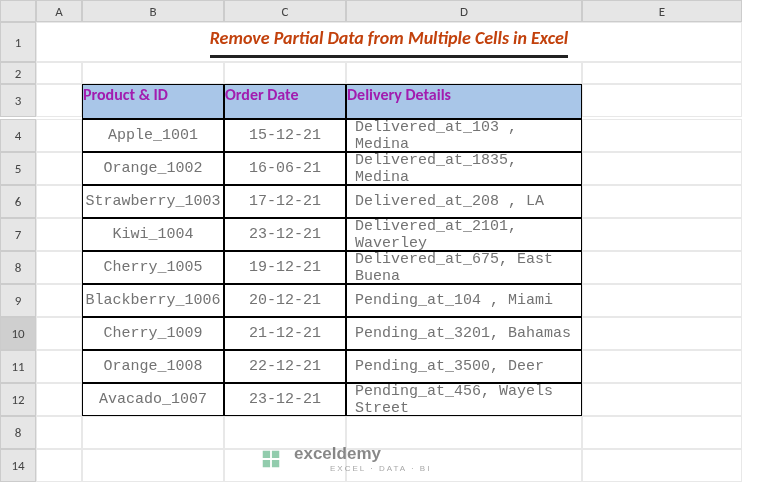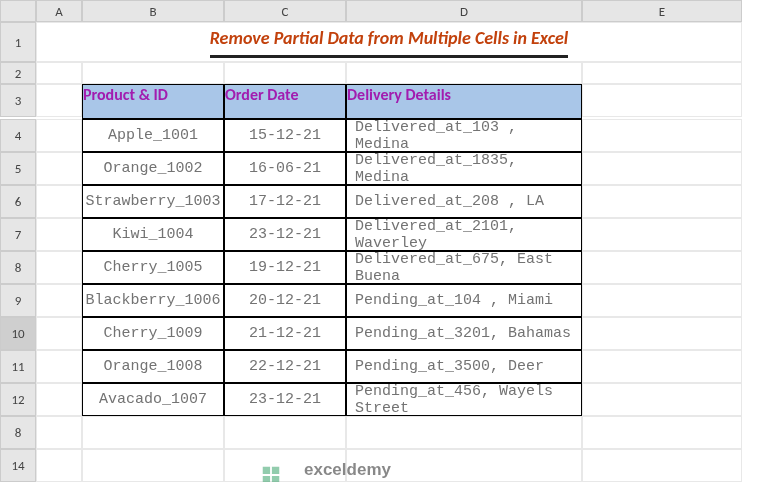--- a/index.html
+++ b/index.html
@@ -81,24 +81,24 @@
     color: #737373;
     background: #fff;
     font-family: Liberation Mono, monospace;
   }
   .center { justify-content: center; }
   .left { justify-content: flex-start; }
 
   .watermark {
     position: absolute;
     left: 260px;
-    top: 460px;
+    top: 444px;
     display: flex;
     align-items: center;
-    gap: 22px;
+    gap: 12px;
     opacity: 0.6;
     font-family: Arial, sans-serif;
   }
   .wm-icon {
     width: 22px; height: 22px;
     color: #2b9c5f;
   }
   .wm-text1 {
     font-size: 17px;
     color: #3a3a3a;

